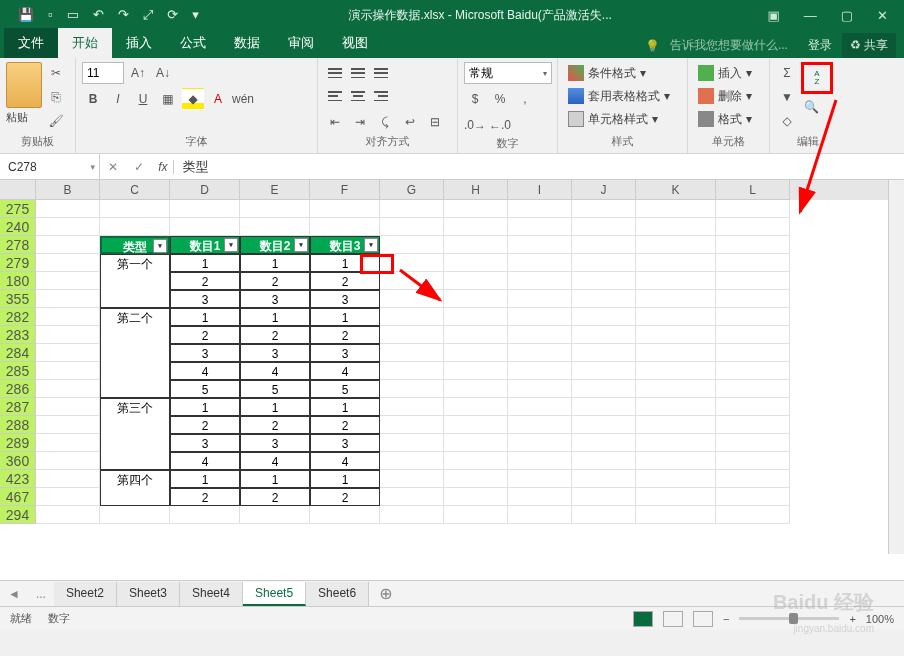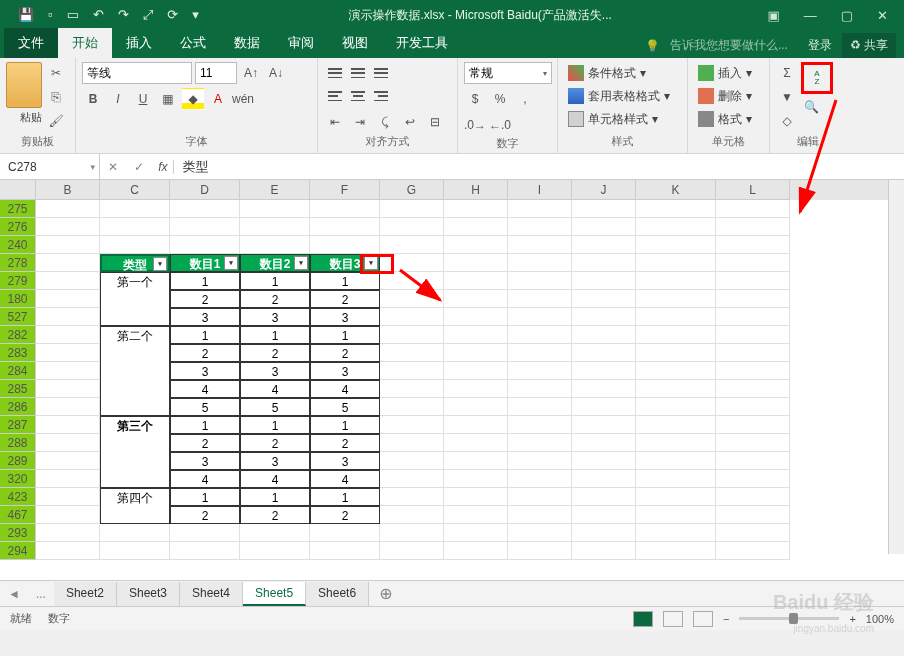--- a/index.html
+++ b/index.html
@@ -59,21 +59,21 @@
 .fx-label { padding: 0 6px; font-style: italic; font-size: 12px; color: #555; border-right: 1px solid #ccc; }
 .formula-input { flex: 1; padding-left: 8px; font-size: 13px; color: #333; }
 
 
 .grid-area { position: relative; background: #fff; height: 400px; overflow: hidden; }
 .col-headers { display: flex; position: absolute; top: 0; left: 0; right: 0; height: 20px; background: #e6e6e6; }
 .select-all { width: 36px; height: 20px; background: #e6e6e6; border-right: 1px solid #ccc; border-bottom: 1px solid #ccc; }
 .col-h { flex: none; height: 20px; border-right: 1px solid #ccc; border-bottom: 1px solid #ccc; text-align: center; font-size: 12px; color: #555; line-height: 20px; background: #e6e6e6; }
 .row-area { position: absolute; top: 20px; left: 0; right: 0; bottom: 0; }
 .row { display: flex; height: 18px; }
-.row-h { width: 36px; text-align: center; font-size: 12px; color: #555; border-right: 1px solid #ccc; border-bottom: 1px solid #ccc; background: #84cc16; line-height: 18px; }
+.row-h { width: 36px; text-align: center; font-size: 14px; color: #555; border-right: 1px solid #ccc; border-bottom: 1px solid #ccc; background: #bef264; line-height: 18px; }
 .cell { flex: none; border-right: 1px solid #e0e0e0; border-bottom: 1px solid #e0e0e0; font-size: 12px; padding: 0 3px; line-height: 18px; text-align: center; position: relative; }
 .th-cell { background: #00a650; color: #fff; font-weight: bold; border: 1px solid #333; position: relative; text-align: center; }
 .filter-btn { position: absolute; right: 1px; top: 1px; width: 14px; height: 14px; background: #fff; border: 1px solid #888; display: flex; align-items: center; justify-content: center; font-size: 7px; color: #333; }
 .selected-cell { border: 2px solid #0c6b3e !important; }
 .red-highlight { position: absolute; border: 3px solid #ff0000; pointer-events: none; }
 
 
 .sheet-bar { background: #f3f3f3; height: 26px; display: flex; align-items: center; border-top: 1px solid #ccc; font-size: 12px; }
 .sheet-nav { padding: 0 8px; color: #888; }
 .sheet-tab { padding: 4px 12px; border-right: 1px solid #ccc; background: #eaeaea; color: #333; }
@@ -119,49 +119,47 @@
 </div>
 
 <div class="ribbon-tabs">
   <div class="ribbon-tab file">文件</div>
   <div class="ribbon-tab active">开始</div>
   <div class="ribbon-tab">插入</div>
   <div class="ribbon-tab">公式</div>
   <div class="ribbon-tab">数据</div>
   <div class="ribbon-tab">审阅</div>
   <div class="ribbon-tab">视图</div>
-  <div class="ribbon-tab">开发工具</div>
   <div class="ribbon-right">
     <span style="opacity:0.7">💡</span>
     <span style="opacity:0.7">告诉我您想要做什么...</span>
     <span style="flex:1"></span>
     <span>登录</span>
     <span class="share">♻ <span>共享</span></span>
   </div>
 </div>
 
 <div class="ribbon">
   <div class="ribbon-group" style="width:76px">
     <div class="rg-body">
-      <div class="rg-col" style="align-items:flex-end">
+      <div class="rg-col" style="align-items:flex-start">
         <div class="paste-big"></div>
         <div style="font-size:11px;color:#444">粘贴</div>
       </div>
       <div class="rg-col">
         <span class="btn-sm">✂</span>
         <span class="btn-sm">⎘</span>
         <span class="btn-sm">🖌</span>
       </div>
     </div>
     <div class="ribbon-group-label">剪贴板</div>
   </div>
   <div class="ribbon-group" style="width:242px">
     <div class="rg-body rg-col" style="gap:4px;width:100%">
       <div class="rg-row">
-        <input class="font-select" style="width: 110px;" value="等线">
         <input class="font-select" style="width: 42px;" value="11">
         <span class="btn-sm">A↑</span>
         <span class="btn-sm">A↓</span>
       </div>
       <div class="rg-row">
         <span class="btn-sm bold">B</span>
         <span class="btn-sm italic">I</span>
         <span class="btn-sm underline">U</span>
         <span class="btn-sm">▦</span>
         <span class="btn-sm" style="background:linear-gradient(#fff 70%,#ffeb00 70%)">◆</span>
@@ -317,34 +315,20 @@
         <div class="cell" style="width:70px"></div>
         <div class="cell" style="width:70px"></div>
         <div class="cell" style="width:64px"></div>
         <div class="cell" style="width:64px"></div>
         <div class="cell" style="width:64px"></div>
         <div class="cell" style="width:64px"></div>
         <div class="cell" style="width:80px"></div>
         <div class="cell" style="width:74px"></div>
       </div>
       <div class="row">
-        <div class="row-h">276</div>
-        <div class="cell" style="width:64px"></div>
-        <div class="cell" style="width:70px"></div>
-        <div class="cell" style="width:70px"></div>
-        <div class="cell" style="width:70px"></div>
-        <div class="cell" style="width:70px"></div>
-        <div class="cell" style="width:64px"></div>
-        <div class="cell" style="width:64px"></div>
-        <div class="cell" style="width:64px"></div>
-        <div class="cell" style="width:64px"></div>
-        <div class="cell" style="width:80px"></div>
-        <div class="cell" style="width:74px"></div>
-      </div>
-      <div class="row">
         <div class="row-h">240</div>
         <div class="cell" style="width:64px"></div>
         <div class="cell" style="width:70px"></div>
         <div class="cell" style="width:70px"></div>
         <div class="cell" style="width:70px"></div>
         <div class="cell" style="width:70px"></div>
         <div class="cell" style="width:64px"></div>
         <div class="cell" style="width:64px"></div>
         <div class="cell" style="width:64px"></div>
         <div class="cell" style="width:64px"></div>
@@ -387,21 +371,21 @@
         <div class="cell" style="width:70px;border:1px solid #333">2</div>
         <div class="cell" style="width:70px;border:1px solid #333">2</div>
         <div class="cell" style="width:64px"></div>
         <div class="cell" style="width:64px"></div>
         <div class="cell" style="width:64px"></div>
         <div class="cell" style="width:64px"></div>
         <div class="cell" style="width:80px"></div>
         <div class="cell" style="width:74px"></div>
       </div>
       <div class="row">
-        <div class="row-h">527</div>
+        <div class="row-h">355</div>
         <div class="cell" style="width:64px"></div>
         <div class="cell" style="width:70px;border-left:1px solid #333;border-right:1px solid #333;border-bottom:1px solid #333;"></div>
         <div class="cell" style="width:70px;border:1px solid #333">3</div>
         <div class="cell" style="width:70px;border:1px solid #333">3</div>
         <div class="cell" style="width:70px;border:1px solid #333">3</div>
         <div class="cell" style="width:64px"></div>
         <div class="cell" style="width:64px"></div>
         <div class="cell" style="width:64px"></div>
         <div class="cell" style="width:64px"></div>
         <div class="cell" style="width:80px"></div>
@@ -473,21 +457,21 @@
         <div class="cell" style="width:64px"></div>
         <div class="cell" style="width:64px"></div>
         <div class="cell" style="width:64px"></div>
         <div class="cell" style="width:64px"></div>
         <div class="cell" style="width:80px"></div>
         <div class="cell" style="width:74px"></div>
       </div>
       <div class="row">
         <div class="row-h">287</div>
         <div class="cell" style="width:64px"></div>
-        <div class="cell" style="width:70px;border-left:1px solid #333;border-right:1px solid #333;border-top:1px solid #333;border-bottom:none;font-weight:bold;">第三个</div>
+        <div class="cell" style="width:70px;border-left:1px solid #333;border-right:1px solid #333;border-top:1px solid #333;border-bottom:none;">第三个</div>
         <div class="cell" style="width:70px;border:1px solid #333">1</div>
         <div class="cell" style="width:70px;border:1px solid #333">1</div>
         <div class="cell" style="width:70px;border:1px solid #333">1</div>
         <div class="cell" style="width:64px"></div>
         <div class="cell" style="width:64px"></div>
         <div class="cell" style="width:64px"></div>
         <div class="cell" style="width:64px"></div>
         <div class="cell" style="width:80px"></div>
         <div class="cell" style="width:74px"></div>
       </div>
@@ -513,21 +497,21 @@
         <div class="cell" style="width:70px;border:1px solid #333">3</div>
         <div class="cell" style="width:70px;border:1px solid #333">3</div>
         <div class="cell" style="width:64px"></div>
         <div class="cell" style="width:64px"></div>
         <div class="cell" style="width:64px"></div>
         <div class="cell" style="width:64px"></div>
         <div class="cell" style="width:80px"></div>
         <div class="cell" style="width:74px"></div>
       </div>
       <div class="row">
-        <div class="row-h">320</div>
+        <div class="row-h">360</div>
         <div class="cell" style="width:64px"></div>
         <div class="cell" style="width:70px;border-left:1px solid #333;border-right:1px solid #333;border-bottom:1px solid #333;"></div>
         <div class="cell" style="width:70px;border:1px solid #333">4</div>
         <div class="cell" style="width:70px;border:1px solid #333">4</div>
         <div class="cell" style="width:70px;border:1px solid #333">4</div>
         <div class="cell" style="width:64px"></div>
         <div class="cell" style="width:64px"></div>
         <div class="cell" style="width:64px"></div>
         <div class="cell" style="width:64px"></div>
         <div class="cell" style="width:80px"></div>
@@ -547,34 +531,20 @@
         <div class="cell" style="width:80px"></div>
         <div class="cell" style="width:74px"></div>
       </div>
       <div class="row">
         <div class="row-h">467</div>
         <div class="cell" style="width:64px"></div>
         <div class="cell" style="width:70px;border-left:1px solid #333;border-right:1px solid #333;border-bottom:1px solid #333;"></div>
         <div class="cell" style="width:70px;border:1px solid #333">2</div>
         <div class="cell" style="width:70px;border:1px solid #333">2</div>
         <div class="cell" style="width:70px;border:1px solid #333">2</div>
-        <div class="cell" style="width:64px"></div>
-        <div class="cell" style="width:64px"></div>
-        <div class="cell" style="width:64px"></div>
-        <div class="cell" style="width:64px"></div>
-        <div class="cell" style="width:80px"></div>
-        <div class="cell" style="width:74px"></div>
-      </div>
-      <div class="row">
-        <div class="row-h">293</div>
-        <div class="cell" style="width:64px"></div>
-        <div class="cell" style="width:70px"></div>
-        <div class="cell" style="width:70px"></div>
-        <div class="cell" style="width:70px"></div>
-        <div class="cell" style="width:70px"></div>
         <div class="cell" style="width:64px"></div>
         <div class="cell" style="width:64px"></div>
         <div class="cell" style="width:64px"></div>
         <div class="cell" style="width:64px"></div>
         <div class="cell" style="width:80px"></div>
         <div class="cell" style="width:74px"></div>
       </div>
       <div class="row">
         <div class="row-h">294</div>
         <div class="cell" style="width:64px"></div>

